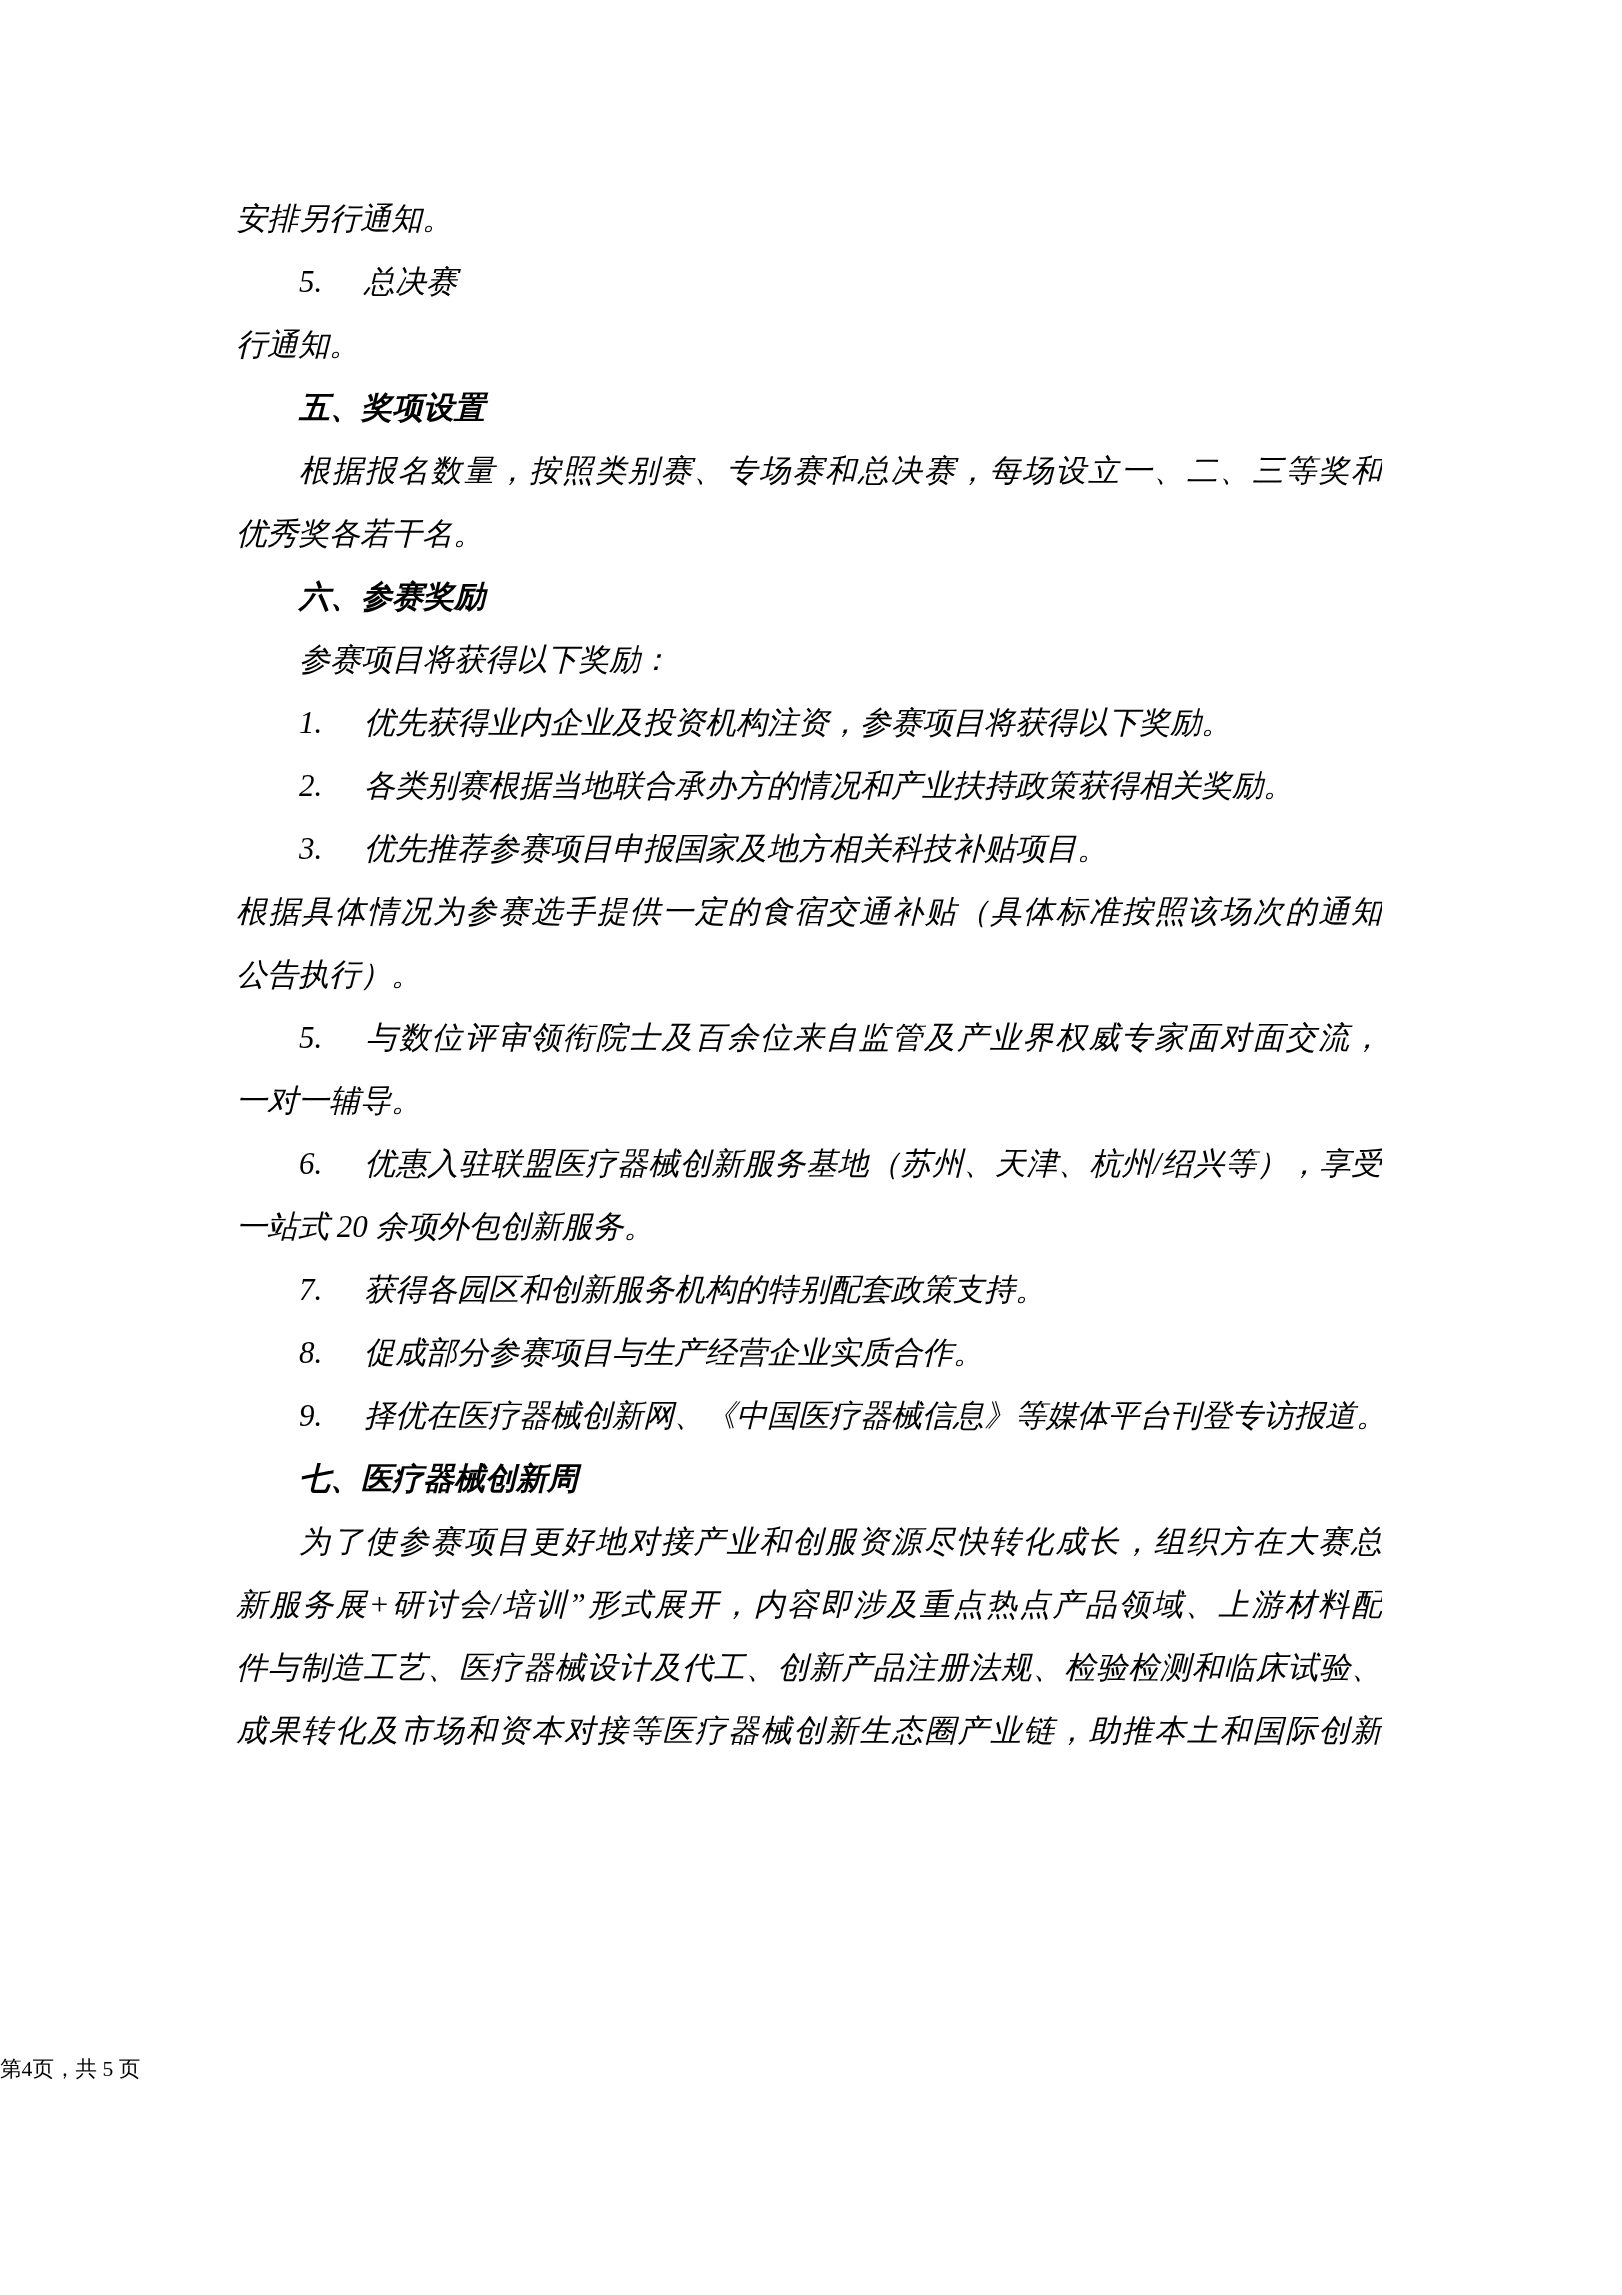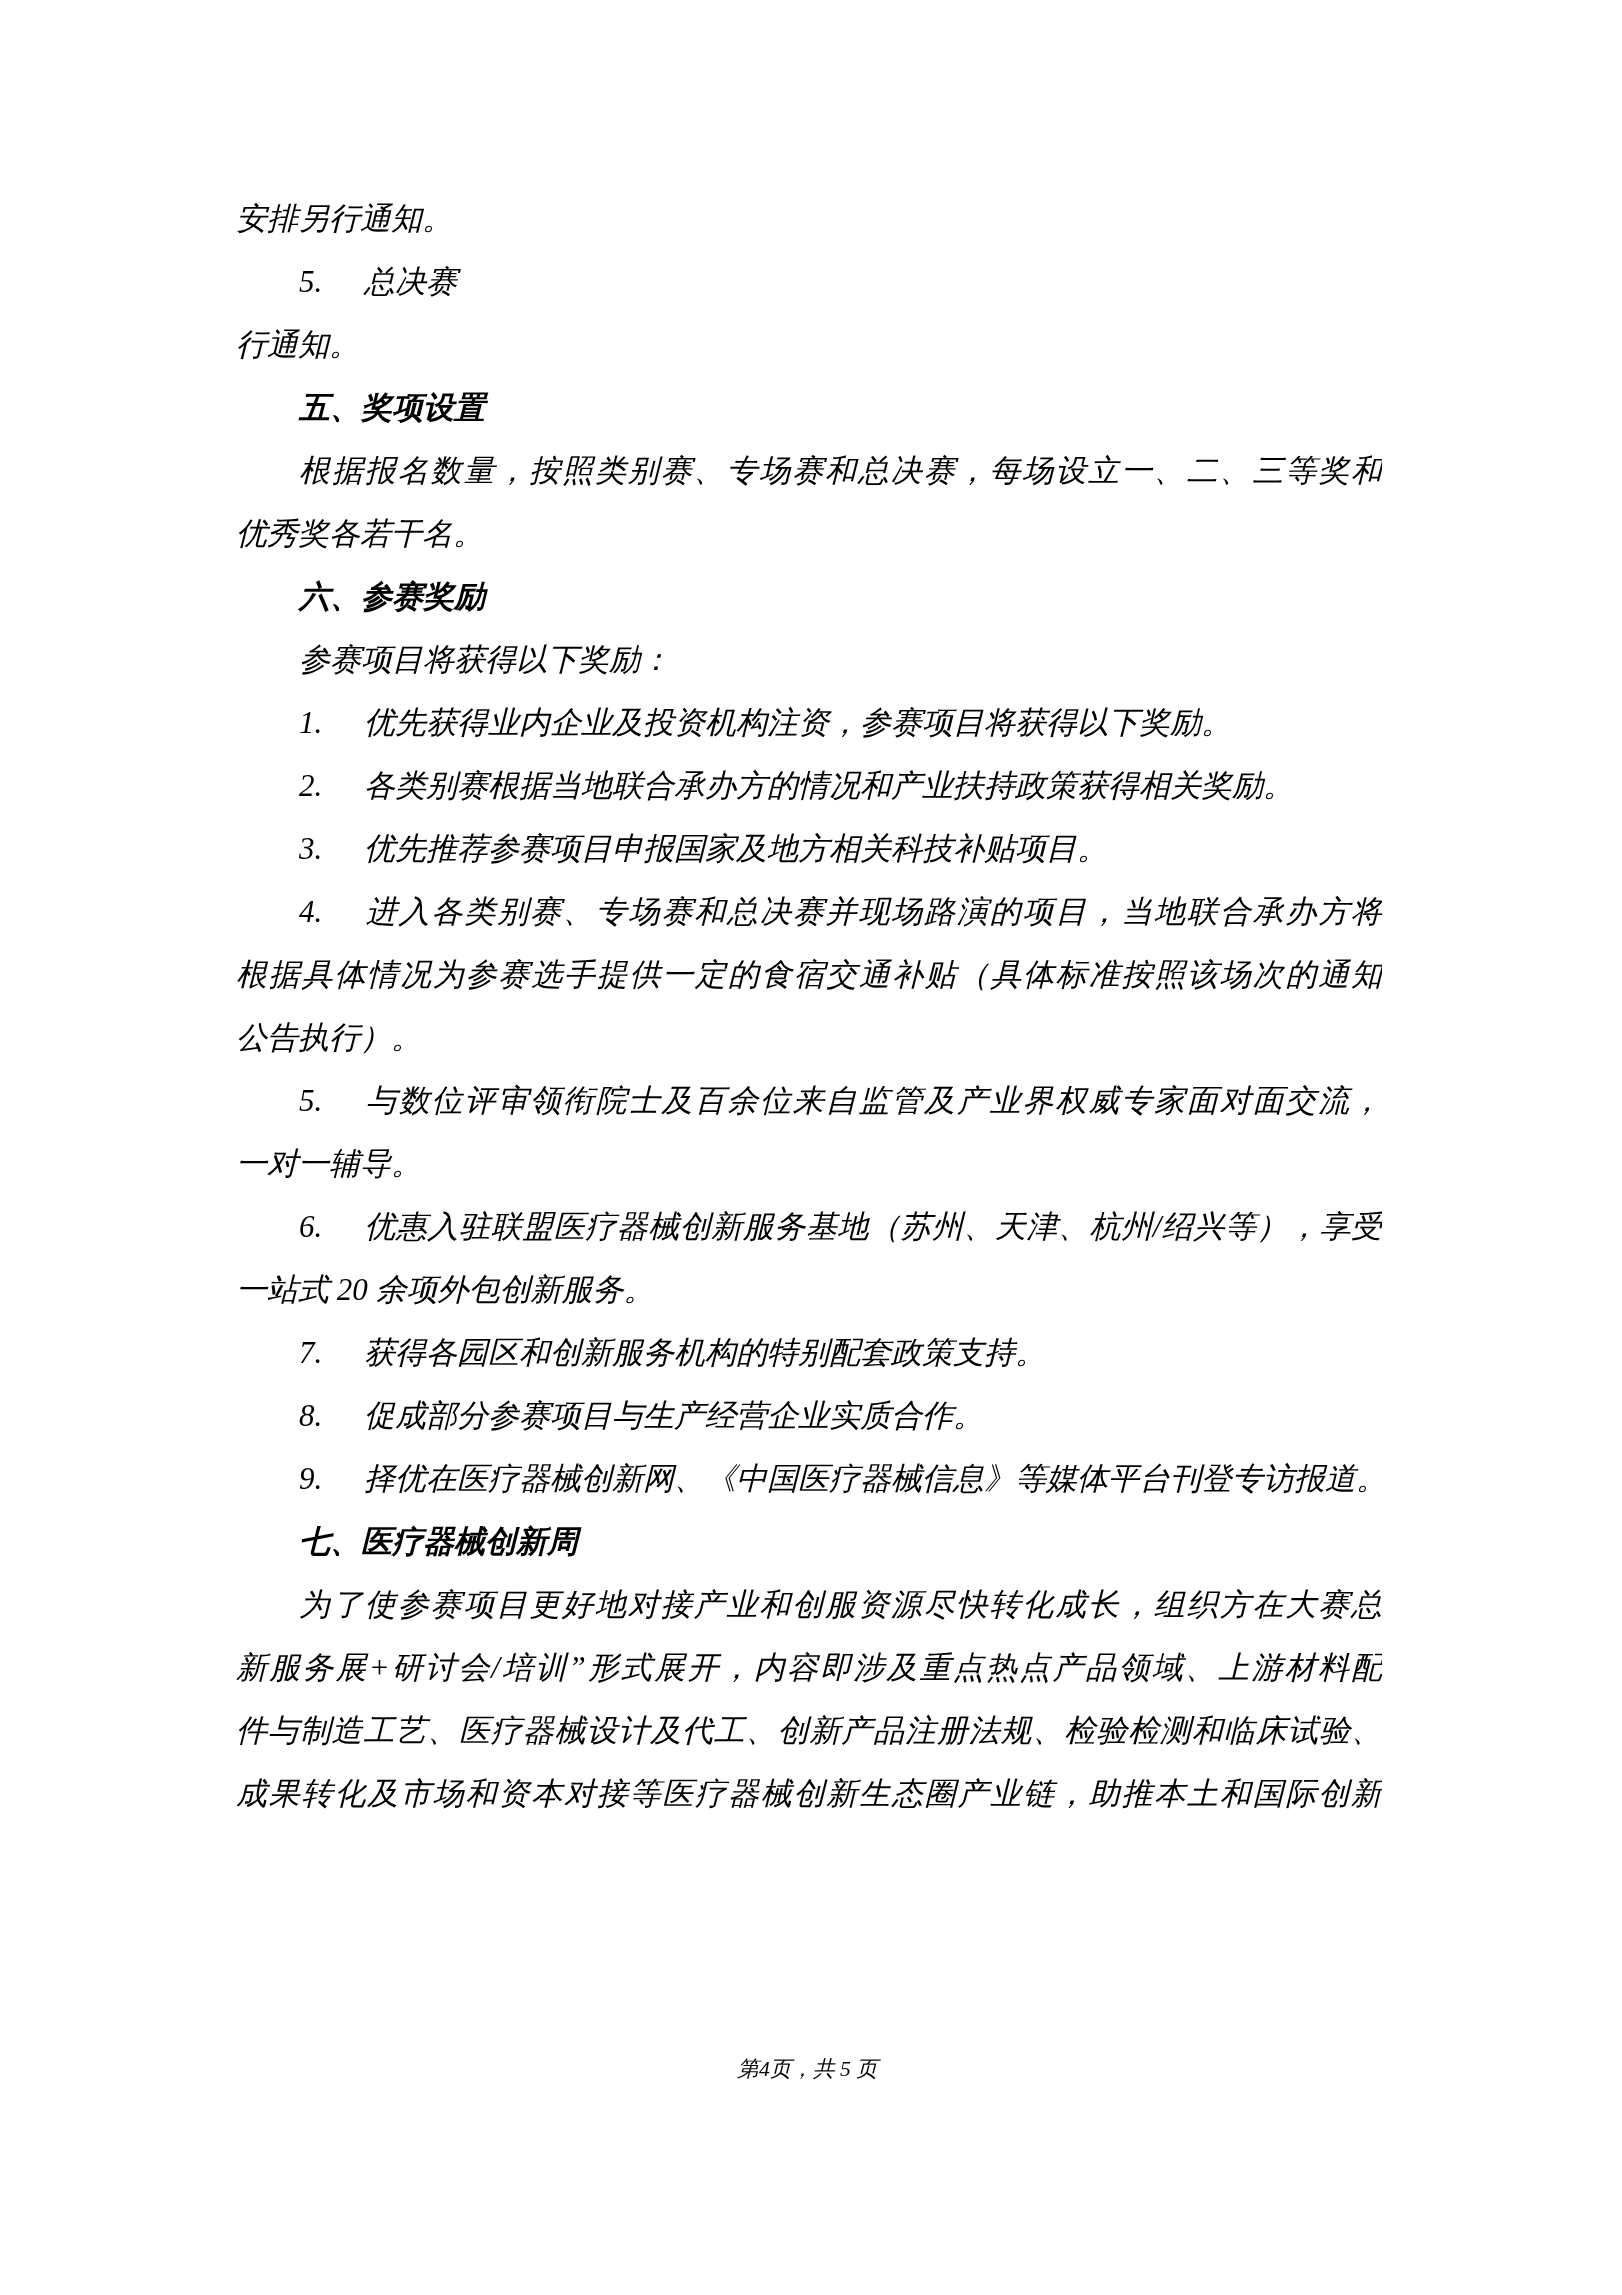--- a/index.html
+++ b/index.html
@@ -47,42 +47,40 @@
     width: 65px;
     white-space: nowrap;
   }
   .footer {
     position: absolute;
     left: 0;
     right: 8px;
     top: 2040px;
     height: 59px;
     line-height: 59px;
-    text-align: center;
+    text-align: left;
     font-size: 21.6px;
-    font-style: italic;
   }
 </style>
 </head>
 <body>
 
 <div class="page">
   <div class="content">
       <div class="line"><span class="txt">安排另行通知。</span></div>
       <div class="line ind"><span class="num">5.</span><span class="txt">总决赛</span></div>
       <div class="line"><span class="txt">行通知。</span></div>
       <div class="line ind bold"><span class="txt">五、奖项设置</span></div>
       <div class="line ind justify"><span class="txt">根据报名数量，按照类别赛、专场赛和总决赛，每场设立一、二、三等奖和</span></div>
       <div class="line"><span class="txt">优秀奖各若干名。</span></div>
       <div class="line ind bold"><span class="txt">六、参赛奖励</span></div>
       <div class="line ind"><span class="txt">参赛项目将获得以下奖励：</span></div>
       <div class="line ind"><span class="num">1.</span><span class="txt">优先获得业内企业及投资机构注资，参赛项目将获得以下奖励。</span></div>
       <div class="line ind"><span class="num">2.</span><span class="txt">各类别赛根据当地联合承办方的情况和产业扶持政策获得相关奖励。</span></div>
       <div class="line ind"><span class="num">3.</span><span class="txt">优先推荐参赛项目申报国家及地方相关科技补贴项目。</span></div>
-      <div class="line ind justify"><span class="num">4.</span><span class="txt">进入各类别赛、专场赛和总决赛并现场路演的项目，当地联合承办方将</span></div>
       <div class="line justify"><span class="txt">根据具体情况为参赛选手提供一定的食宿交通补贴（具体标准按照该场次的通知</span></div>
       <div class="line"><span class="txt">公告执行）。</span></div>
       <div class="line ind justify"><span class="num">5.</span><span class="txt">与数位评审领衔院士及百余位来自监管及产业界权威专家面对面交流，</span></div>
       <div class="line"><span class="txt">一对一辅导。</span></div>
       <div class="line ind justify"><span class="num">6.</span><span class="txt">优惠入驻联盟医疗器械创新服务基地（苏州、天津、杭州/绍兴等），享受</span></div>
       <div class="line"><span class="txt">一站式 20 余项外包创新服务。</span></div>
       <div class="line ind"><span class="num">7.</span><span class="txt">获得各园区和创新服务机构的特别配套政策支持。</span></div>
       <div class="line ind"><span class="num">8.</span><span class="txt">促成部分参赛项目与生产经营企业实质合作。</span></div>
       <div class="line ind"><span class="num">9.</span><span class="txt">择优在医疗器械创新网、《中国医疗器械信息》等媒体平台刊登专访报道。</span></div>
       <div class="line ind bold"><span class="txt">七、医疗器械创新周</span></div>

